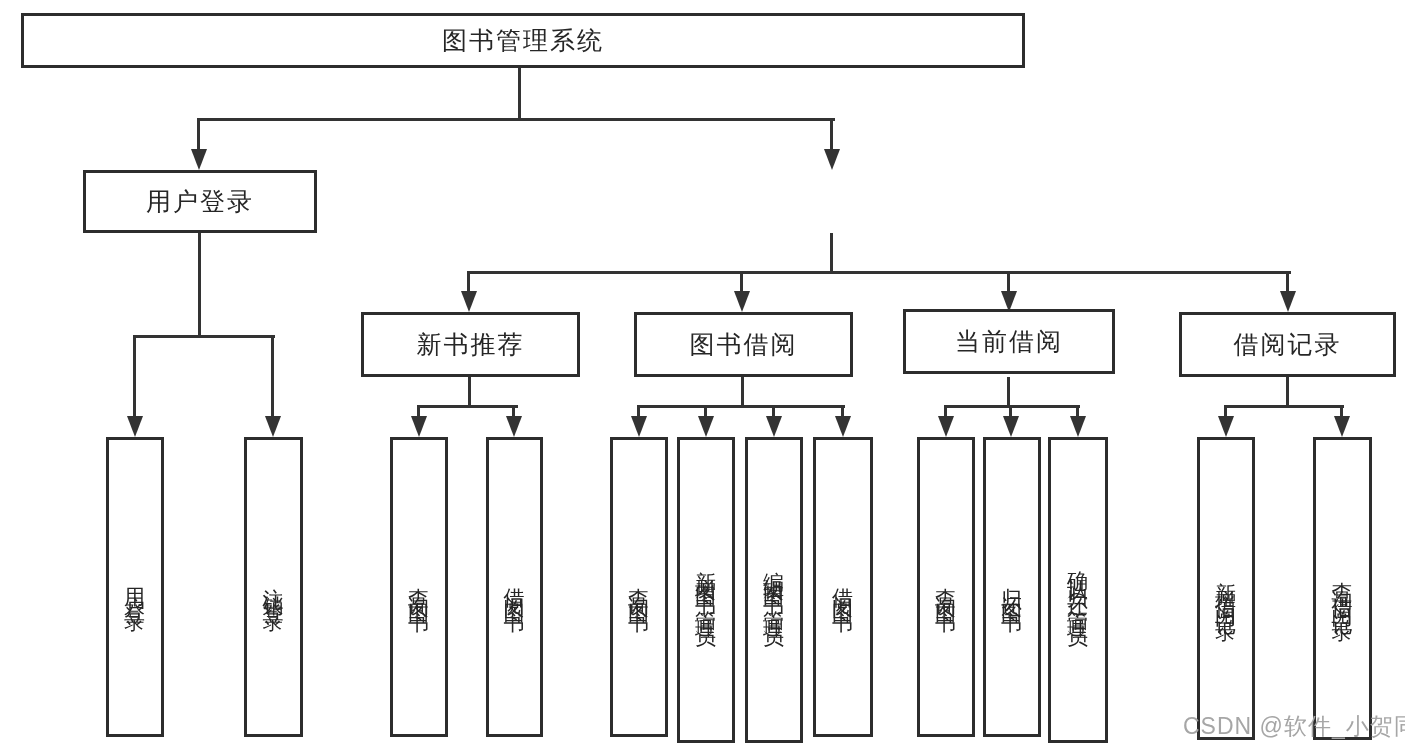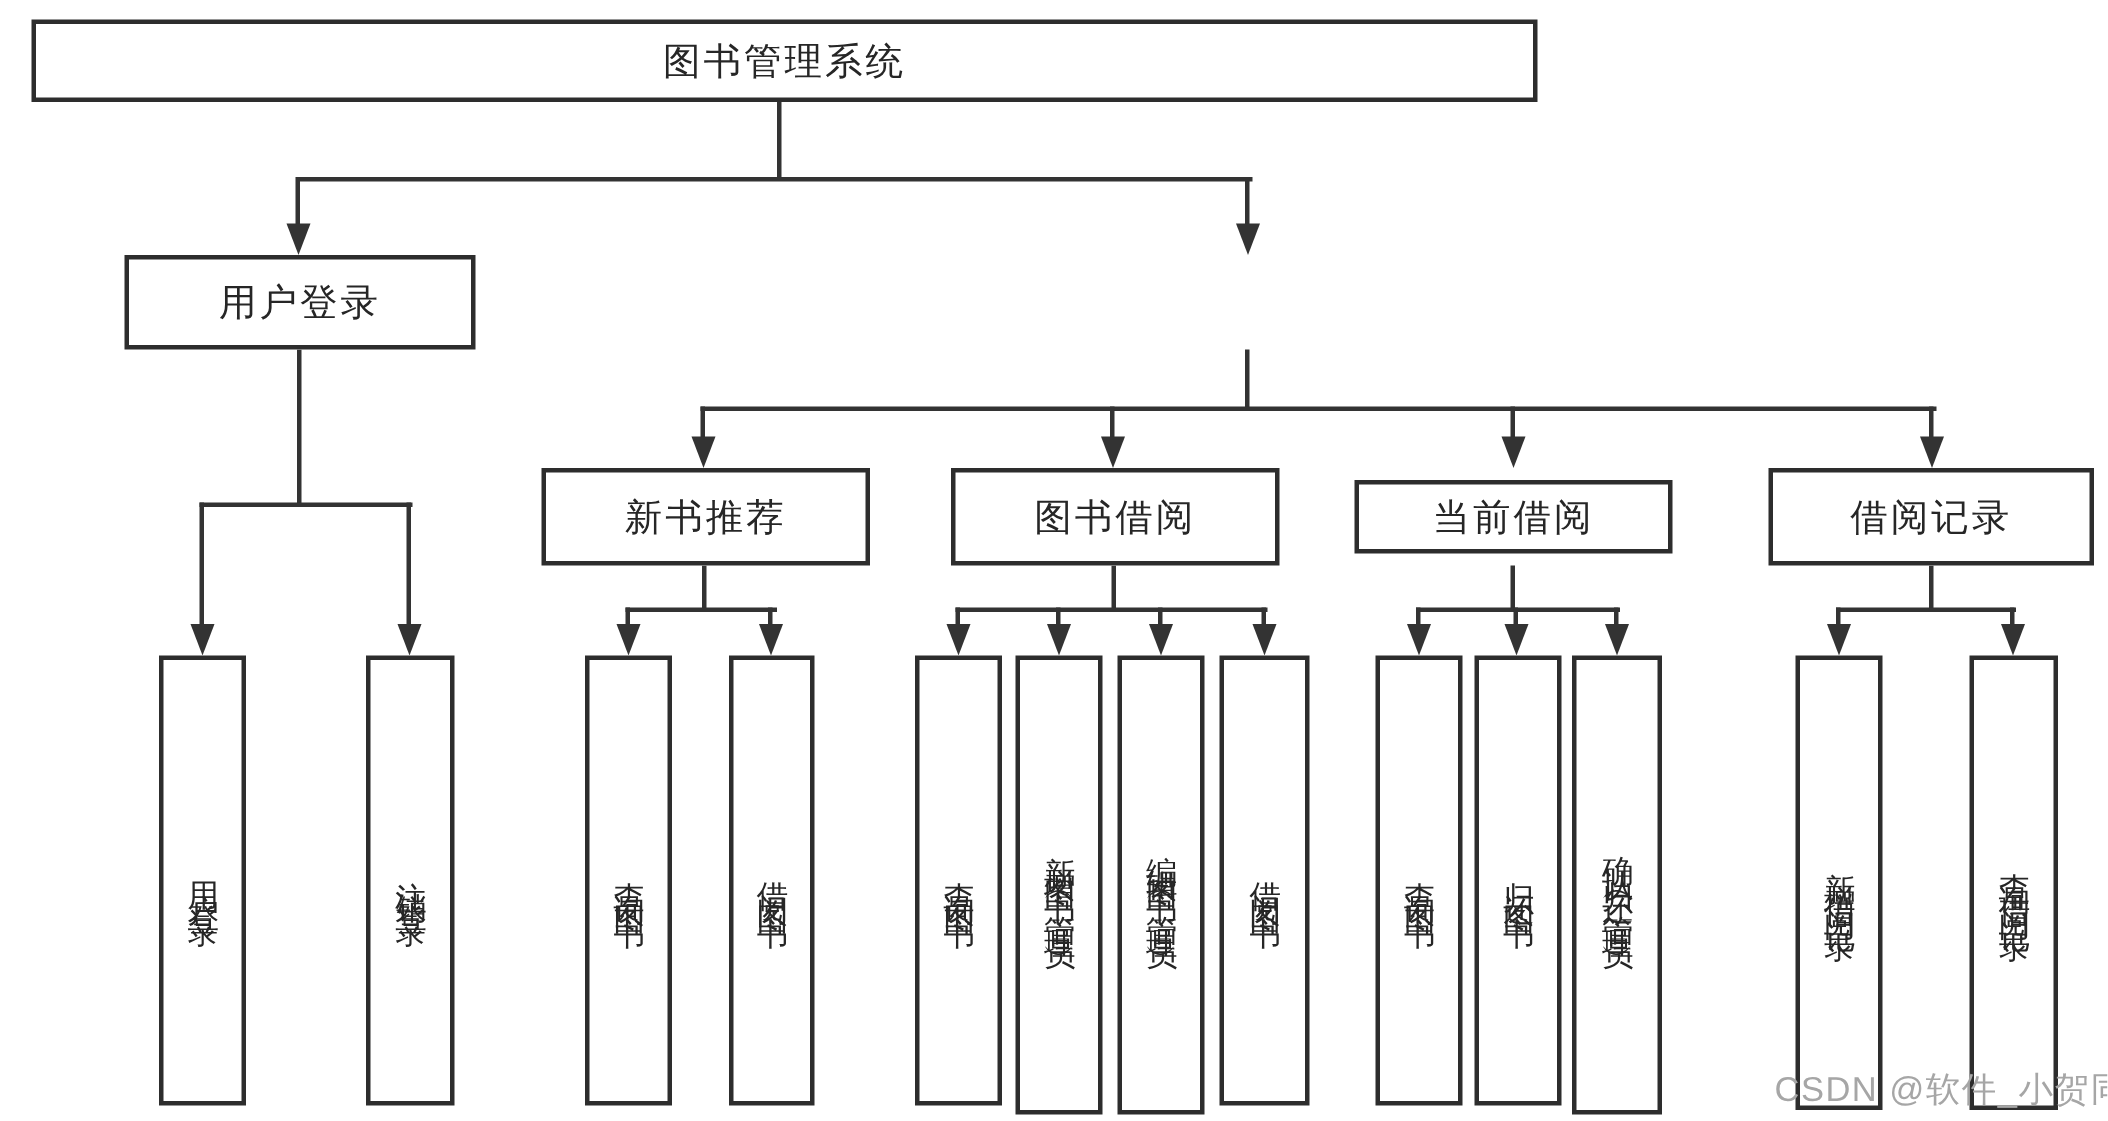--- a/index.html
+++ b/index.html
@@ -93,21 +93,21 @@
   <div class="arrow" style="left:1218px;top:416px"></div>
   <div class="vline" style="left:1340px;top:405px;height:14px"></div>
   <div class="arrow" style="left:1334px;top:416px"></div>
 
   <div class="node h" style="left:21px;top:13px;width:1004px;height:55px">图书管理系统</div>
 
   <div class="node h" style="left:83px;top:170px;width:234px;height:63px">用户登录</div>
 
   <div class="node h" style="left:361px;top:312px;width:219px;height:65px">新书推荐</div>
   <div class="node h" style="left:634px;top:312px;width:219px;height:65px">图书借阅</div>
-  <div class="node h" style="left:903px;top:320px;width:212px;height:49px">当前借阅</div>
+  <div class="node h" style="left:903px;top:309px;width:212px;height:65px">当前借阅</div>
   <div class="node h" style="left:1179px;top:312px;width:217px;height:65px">借阅记录</div>
 
   <div class="node v" style="left:106px;top:437px;width:58px;height:300px">用户登录</div>
   <div class="node v" style="left:244px;top:437px;width:59px;height:300px">注销登录</div>
 
   <div class="node v" style="left:390px;top:437px;width:58px;height:300px">查询图书</div>
   <div class="node v" style="left:486px;top:437px;width:57px;height:300px">借阅图书</div>
 
   <div class="node v" style="left:610px;top:437px;width:58px;height:300px">查询图书</div>
   <div class="node v" style="left:677px;top:437px;width:58px;height:306px">新增图书（管理员）</div>

